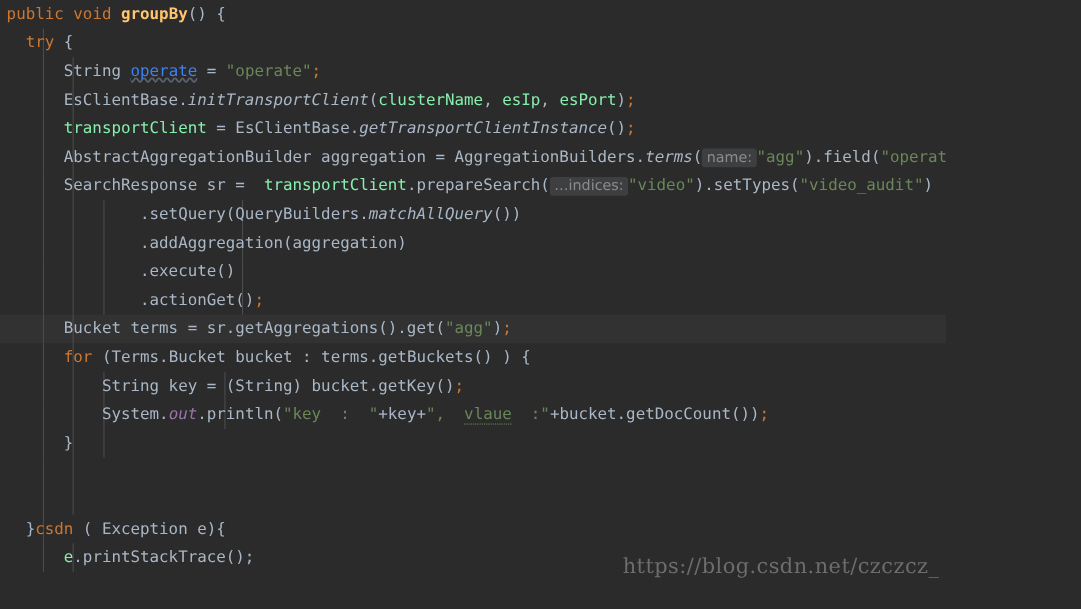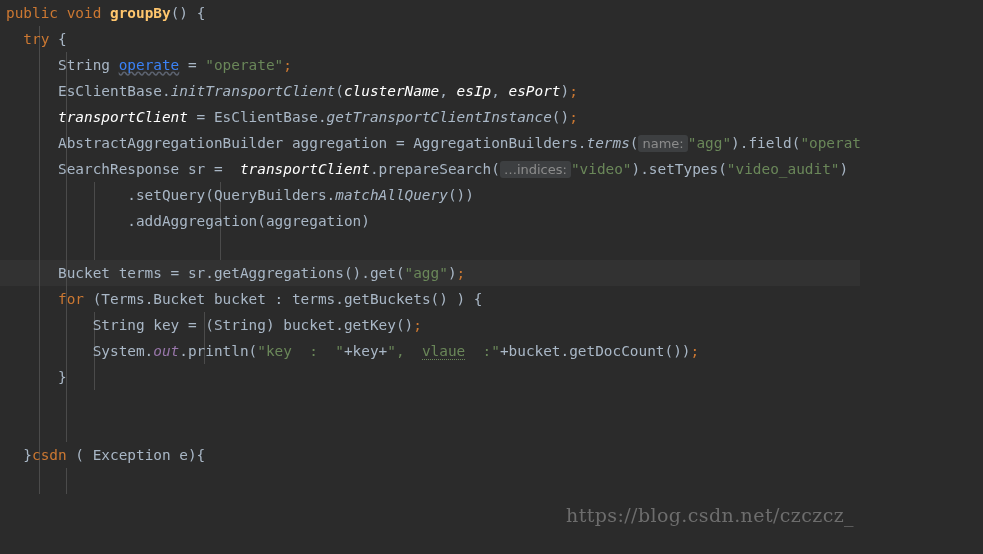--- a/index.html
+++ b/index.html
@@ -49,21 +49,21 @@
     top: 0;
     width: 1px;
     background: #4b4b4b;
     z-index: 1;
   }
 
   
   .kw      { color: #cc7832; }
   .fn      { color: #ffc66d; font-weight: bold; }
   .str     { color: #6a8759; }
-  .fld     { color: #ffffff; font-style: italic; }
+  .fld     { color: #86efac; }
   .stat    { color: #bbb529; font-style: italic; }
   .punc    { color: #a9b7c6; }
   .semi    { color: #cc7832; }
   .plain   { color: #a9b7c6; }
   .warnvar { color: #3b82f6; text-decoration: underline wavy #5c6370; text-decoration-skip-ink: none; }
   .greyvar { color: #6a8759; border-bottom: 1px dotted #6a8759; }
 
   
   .hint {
     background: #3d3f41;
@@ -174,30 +174,31 @@
   <div id="editor">
       <div class="code-line"><span class="code-text"><span class="kw">public</span><span class="plain"> </span><span class="kw">void</span><span class="plain"> </span><span class="fn">groupBy</span><span class="punc">() {</span></span></div>
       <div class="code-line"><span class="guide" style="left: 39px; height: 26px;"></span><span class="code-text"><span class="plain">  </span><span class="kw">try</span><span class="punc"> {</span></span></div>
       <div class="code-line"><span class="guide" style="left: 39px; height: 26px;"></span><span class="guide" style="left: 66px; height: 26px;"></span><span class="code-text"><span class="plain">      </span><span class="plain">String</span><span class="plain"> </span><span class="warnvar">operate</span><span class="punc"> = </span><span class="str">"operate"</span><span class="semi">;</span></span></div>
       <div class="code-line"><span class="guide" style="left: 39px; height: 26px;"></span><span class="guide" style="left: 66px; height: 26px;"></span><span class="code-text"><span class="plain">      </span><span class="plain">EsClientBase.</span><span class="stat" style="font-style: italic; color: rgb(169, 183, 198);">initTransportClient</span><span class="punc">(</span><span class="fld">clusterName</span><span class="punc">, </span><span class="fld">esIp</span><span class="punc">, </span><span class="fld">esPort</span><span class="punc">)</span><span class="semi">;</span></span></div>
       <div class="code-line"><span class="guide" style="left: 39px; height: 26px;"></span><span class="guide" style="left: 66px; height: 26px;"></span><span class="code-text"><span class="plain">      </span><span class="fld">transportClient</span><span class="punc"> = </span><span class="plain">EsClientBase.</span><span class="stat" style="font-style: italic; color: rgb(169, 183, 198);">getTransportClientInstance</span><span class="punc">()</span><span class="semi">;</span></span></div>
       <div class="code-line"><span class="guide" style="left: 39px; height: 26px;"></span><span class="guide" style="left: 66px; height: 26px;"></span><span class="code-text"><span class="plain">      </span><span class="plain">AbstractAggregationBuilder aggregation = AggregationBuilders.</span><span class="stat" style="font-style: italic; color: rgb(169, 183, 198);">terms</span><span class="punc">(</span><span class="hint">name:</span><span class="str">"agg"</span><span class="punc">).field(</span><span class="str">"operate"</span><span class="punc">)</span><span class="semi">;</span></span></div>
       <div class="code-line"><span class="guide" style="left: 39px; height: 26px;"></span><span class="guide" style="left: 66px; height: 26px;"></span><span class="code-text"><span class="plain">      </span><span class="plain">SearchResponse sr =  </span><span class="fld">transportClient</span><span class="punc">.prepareSearch(</span><span class="hint">…indices:</span><span class="str">"video"</span><span class="punc">).setTypes(</span><span class="str">"video_audit"</span><span class="punc">)</span></span></div>
       <div class="code-line"><span class="guide" style="left: 39px; height: 26px;"></span><span class="guide" style="left: 66px; height: 26px;"></span><span class="guide" style="left: 94px; height: 26px;"></span><span class="guide" style="left: 220px; height: 26px;"></span><span class="code-text"><span class="plain">              .setQuery(QueryBuilders.</span><span class="stat" style="font-style: italic; color: rgb(169, 183, 198);">matchAllQuery</span><span class="punc">())</span></span></div>
       <div class="code-line"><span class="guide" style="left: 39px; height: 26px;"></span><span class="guide" style="left: 66px; height: 26px;"></span><span class="guide" style="left: 94px; height: 26px;"></span><span class="guide" style="left: 220px; height: 26px;"></span><span class="code-text"><span class="plain">              .addAggregation(aggregation)</span></span></div>
-      <div class="code-line"><span class="guide" style="left: 39px; height: 26px;"></span><span class="guide" style="left: 66px; height: 26px;"></span><span class="guide" style="left: 94px; height: 26px;"></span><span class="guide" style="left: 220px; height: 26px;"></span></div>
+      <div class="code-line"><span class="guide" style="left: 39px; height: 26px;"></span><span class="guide" style="left: 66px; height: 26px;"></span><span class="guide" style="left: 94px; height: 26px;"></span><span class="guide" style="left: 220px; height: 26px;"></span><span class="code-text"><span class="plain">              .execute()</span></span></div>
+      <div class="code-line"><span class="guide" style="left: 39px; height: 26px;"></span><span class="guide" style="left: 66px; height: 26px;"></span><span class="guide" style="left: 94px; height: 26px;"></span><span class="guide" style="left: 220px; height: 26px;"></span><span class="code-text"><span class="plain">              .actionGet()</span><span class="semi">;</span></span></div>
       <div class="code-line current"><span class="guide" style="left: 39px; height: 26px;"></span><span class="guide" style="left: 66px; height: 26px;"></span><span class="code-text"><span class="plain">      </span><span class="plain">Bucket terms = sr.getAggregations().get(</span><span class="str">"agg"</span><span class="punc">)</span><span class="semi">;</span></span></div>
       <div class="code-line"><span class="guide" style="left: 39px; height: 26px;"></span><span class="guide" style="left: 66px; height: 26px;"></span><span class="code-text"><span class="plain">      </span><span class="kw">for</span><span class="plain"> (Terms.Bucket bucket : terms.getBuckets() ) {</span></span></div>
       <div class="code-line"><span class="guide" style="left: 39px; height: 26px;"></span><span class="guide" style="left: 66px; height: 26px;"></span><span class="guide" style="left: 94px; height: 26px;"></span><span class="guide" style="left: 204px; height: 26px;"></span><span class="code-text"><span class="plain">          String key = (String) bucket.getKey()</span><span class="semi">;</span></span></div>
       <div class="code-line"><span class="guide" style="left: 39px; height: 26px;"></span><span class="guide" style="left: 66px; height: 26px;"></span><span class="guide" style="left: 94px; height: 26px;"></span><span class="guide" style="left: 204px; height: 26px;"></span><span class="code-text"><span class="plain">          System.</span><span class="stat" style="font-style: italic; color: rgb(152, 118, 170);">out</span><span class="plain">.println(</span><span class="str">"key  :  "</span><span class="plain">+key+</span><span class="str">",  </span><span class="greyvar">vlaue</span><span class="str">  :"</span><span class="plain">+bucket.getDocCount())</span><span class="semi">;</span></span></div>
       <div class="code-line"><span class="guide" style="left: 39px; height: 26px;"></span><span class="guide" style="left: 66px; height: 26px;"></span><span class="guide" style="left: 94px; height: 26px;"></span><span class="code-text"><span class="plain">      }</span></span></div>
       <div class="code-line"><span class="guide" style="left: 39px; height: 26px;"></span><span class="guide" style="left: 66px; height: 26px;"></span><span class="code-text"><span class="plain"></span></span></div>
       <div class="code-line"><span class="guide" style="left: 39px; height: 26px;"></span><span class="guide" style="left: 66px; height: 26px;"></span><span class="code-text"><span class="plain"></span></span></div>
       <div class="code-line"><span class="guide" style="left: 39px; height: 26px;"></span><span class="code-text"><span class="plain">  }</span><span class="kw">csdn</span><span class="plain"> ( Exception e){</span></span></div>
-      <div class="code-line"><span class="guide" style="left: 39px; height: 26px;"></span><span class="guide" style="left: 66px; height: 26px;"></span></div>
+      <div class="code-line"><span class="guide" style="left: 39px; height: 26px;"></span><span class="guide" style="left: 66px; height: 26px;"></span><span class="code-text"><span class="plain">      </span><span class="fld">e</span><span class="plain">.printStackTrace();</span></span></div>
     </div>
 
   <div id="netmon">
     <div class="rows">
       <div class="row">
         <span class="arrow up">↑</span>
         <span>0K</span>
       </div>
       <div class="row">
         <span class="arrow down">↓</span>

